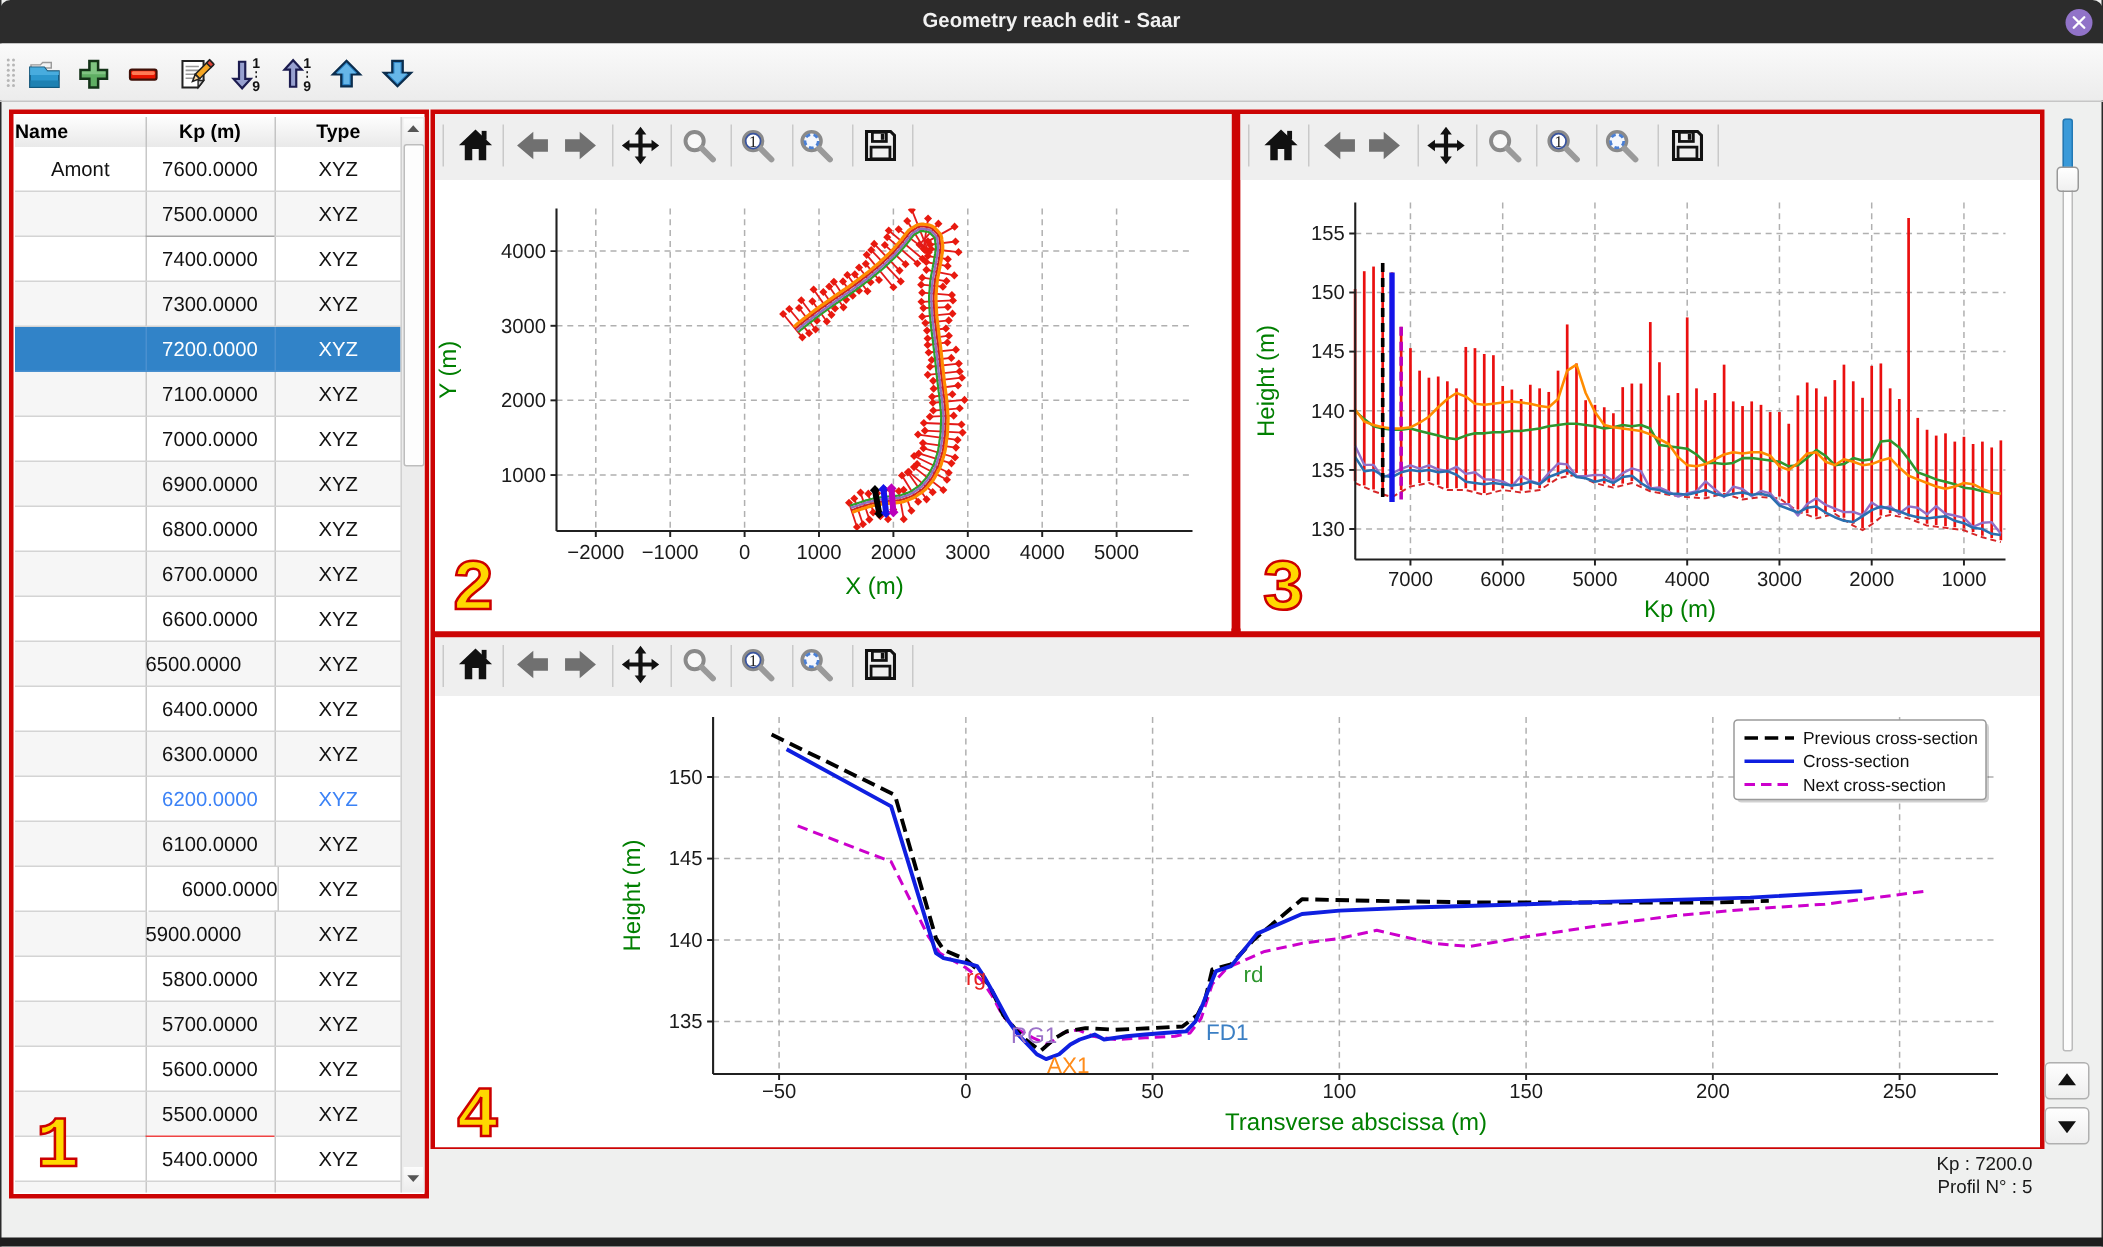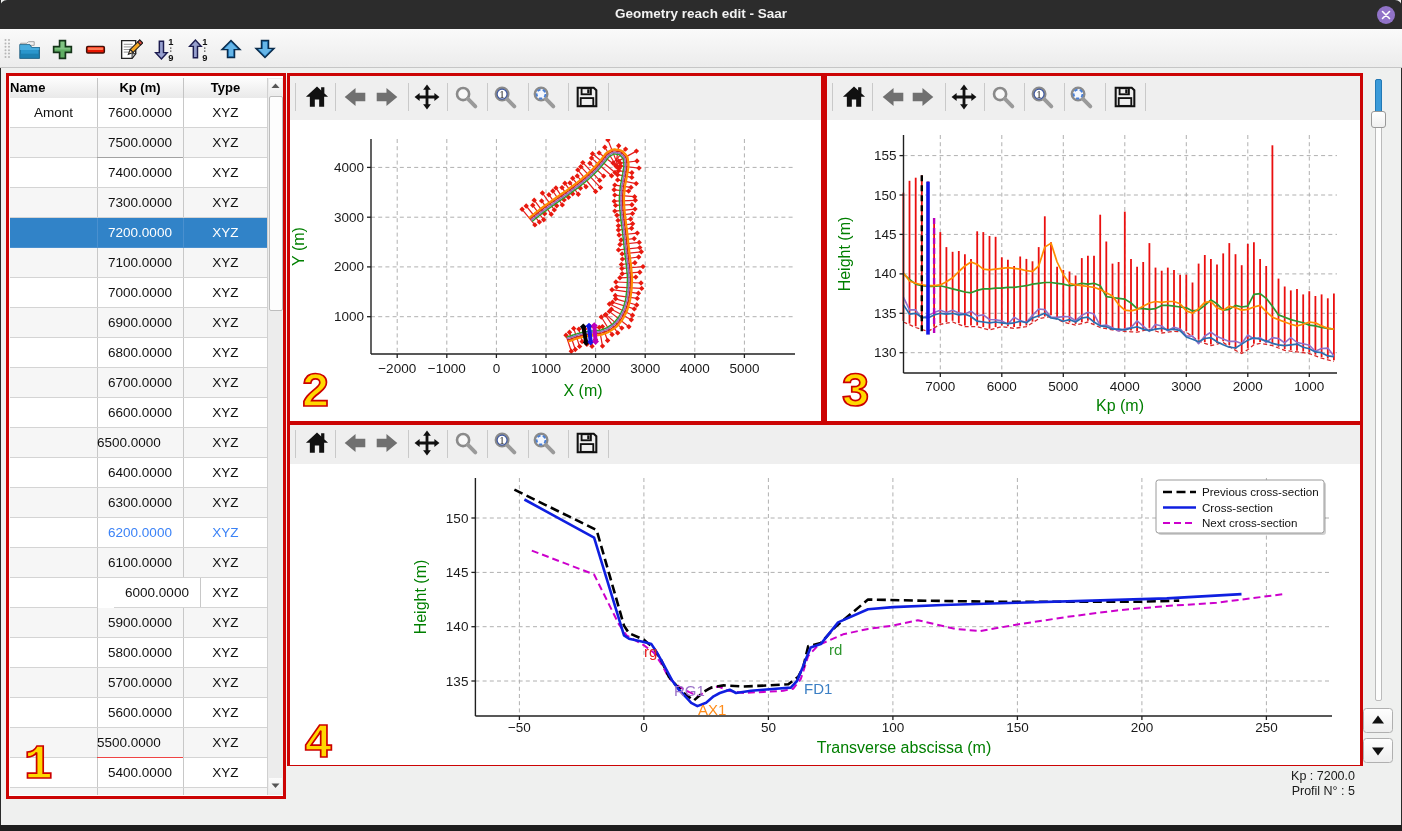--- a/index.html
+++ b/index.html
@@ -746,46 +746,46 @@
       <div style="position:absolute;left:87px;top:0;width:86px;height:29px;border-right:1px solid #c8c8c8;border-bottom:1px solid #d4d4d4;text-align:center;line-height:29px">6200.0000</div>
       <div style="position:absolute;left:173px;top:0;width:85px;height:29px;border-bottom:1px solid #d4d4d4;text-align:center;line-height:29px">XYZ</div>
     </div>
     <div style="position:absolute;left:0;top:450px;width:258px;height:30px;background:#f6f6f6;color:#111111;font-size:13.5px">
       <div style="position:absolute;left:0;top:0;width:87px;height:29px;border-right:1px solid #c8c8c8;border-bottom:1px solid #d4d4d4;text-align:center;line-height:29px"></div>
       <div style="position:absolute;left:87px;top:0;width:86px;height:29px;border-right:1px solid #c8c8c8;border-bottom:1px solid #d4d4d4;text-align:center;line-height:29px">6100.0000</div>
       <div style="position:absolute;left:173px;top:0;width:85px;height:29px;border-bottom:1px solid #d4d4d4;text-align:center;line-height:29px">XYZ</div>
     </div>
     <div style="position:absolute;left:0;top:480px;width:258px;height:30px;background:#ffffff;color:#111111;font-size:13.5px">
       <div style="position:absolute;left:0;top:0;width:87px;height:29px;border-right:1px solid #c8c8c8;border-bottom:1px solid #d4d4d4;text-align:center;line-height:29px"></div>
-      <div style="position:absolute;left:104px;top:0;width:86px;height:29px;border-right:1px solid #c8c8c8;border-bottom:1px solid #d4d4d4;text-align:center;line-height:29px">6000.0000</div>
+      <div style="position:absolute;left:89px;top:0;width:86px;height:29px;border-right:1px solid #c8c8c8;border-bottom:1px solid #d4d4d4;text-align:right;line-height:29px">6000.0000</div>
       <div style="position:absolute;left:173px;top:0;width:85px;height:29px;border-bottom:1px solid #d4d4d4;text-align:center;line-height:29px">XYZ</div>
     </div>
     <div style="position:absolute;left:0;top:510px;width:258px;height:30px;background:#f6f6f6;color:#111111;font-size:13.5px">
       <div style="position:absolute;left:0;top:0;width:87px;height:29px;border-right:1px solid #c8c8c8;border-bottom:1px solid #d4d4d4;text-align:center;line-height:29px"></div>
-      <div style="position:absolute;left:87px;top:0;width:86px;height:29px;border-right:1px solid #c8c8c8;border-bottom:1px solid #d4d4d4;text-align:center;line-height:29px">5900.0000</div>
+      <div style="position:absolute;left:87px;top:0;width:86px;height:29px;border-right:1px solid #c8c8c8;border-bottom:1px solid #d4d4d4;text-align:left;line-height:29px">5900.0000</div>
       <div style="position:absolute;left:173px;top:0;width:85px;height:29px;border-bottom:1px solid #d4d4d4;text-align:center;line-height:29px">XYZ</div>
     </div>
     <div style="position:absolute;left:0;top:540px;width:229px;height:30px;background:#ffffff;color:#111111;font-size:13.5px">
       <div style="position:absolute;left:0;top:0;width:87px;height:29px;border-right:1px solid #c8c8c8;border-bottom:1px solid #d4d4d4;text-align:center;line-height:29px"></div>
       <div style="position:absolute;left:87px;top:0;width:86px;height:29px;border-right:1px solid #c8c8c8;border-bottom:1px solid #d4d4d4;text-align:center;line-height:29px">5800.0000</div>
       <div style="position:absolute;left:173px;top:0;width:85px;height:29px;border-bottom:1px solid #d4d4d4;text-align:center;line-height:29px">XYZ</div>
     </div>
     <div style="position:absolute;left:0;top:570px;width:258px;height:30px;background:#f6f6f6;color:#111111;font-size:13.5px">
       <div style="position:absolute;left:0;top:0;width:87px;height:29px;border-right:1px solid #c8c8c8;border-bottom:1px solid #d4d4d4;text-align:center;line-height:29px"></div>
       <div style="position:absolute;left:87px;top:0;width:86px;height:29px;border-right:1px solid #c8c8c8;border-bottom:1px solid #d4d4d4;text-align:center;line-height:29px">5700.0000</div>
       <div style="position:absolute;left:173px;top:0;width:85px;height:29px;border-bottom:1px solid #d4d4d4;text-align:center;line-height:29px">XYZ</div>
     </div>
     <div style="position:absolute;left:0;top:600px;width:258px;height:30px;background:#ffffff;color:#111111;font-size:13.5px">
       <div style="position:absolute;left:0;top:0;width:87px;height:29px;border-right:1px solid #c8c8c8;border-bottom:1px solid #d4d4d4;text-align:center;line-height:29px"></div>
       <div style="position:absolute;left:87px;top:0;width:86px;height:29px;border-right:1px solid #c8c8c8;border-bottom:1px solid #d4d4d4;text-align:center;line-height:29px">5600.0000</div>
       <div style="position:absolute;left:173px;top:0;width:85px;height:29px;border-bottom:1px solid #d4d4d4;text-align:center;line-height:29px">XYZ</div>
     </div>
     <div style="position:absolute;left:0;top:630px;width:258px;height:30px;background:#f6f6f6;color:#111111;font-size:13.5px">
       <div style="position:absolute;left:0;top:0;width:87px;height:29px;border-right:1px solid #c8c8c8;border-bottom:1px solid #d4d4d4;text-align:center;line-height:29px"></div>
-      <div style="position:absolute;left:87px;top:0;width:86px;height:29px;border-right:1px solid #c8c8c8;border-bottom:1px solid #ef4444;text-align:left;line-height:29px">5500.0000</div>
+      <div style="position:absolute;left:87px;top:0;width:86px;height:29px;border-right:1px solid #c8c8c8;border-bottom:1px solid #ef4444;text-align:center;line-height:29px">5500.0000</div>
       <div style="position:absolute;left:173px;top:0;width:85px;height:29px;border-bottom:1px solid #d4d4d4;text-align:center;line-height:29px">XYZ</div>
     </div>
     <div style="position:absolute;left:0;top:660px;width:258px;height:30px;background:#ffffff;color:#111111;font-size:13.5px">
       <div style="position:absolute;left:0;top:0;width:87px;height:29px;border-right:1px solid #c8c8c8;border-bottom:1px solid #d4d4d4;text-align:center;line-height:29px"></div>
       <div style="position:absolute;left:87px;top:0;width:86px;height:29px;border-right:1px solid #c8c8c8;border-bottom:1px solid #d4d4d4;text-align:center;line-height:29px">5400.0000</div>
       <div style="position:absolute;left:173px;top:0;width:85px;height:29px;border-bottom:1px solid #d4d4d4;text-align:center;line-height:29px">XYZ</div>
     </div>
     <div style="position:absolute;left:0;top:690px;width:258px;height:30px;background:#f6f6f6;color:#111111;font-size:13.5px">
       <div style="position:absolute;left:0;top:0;width:87px;height:29px;border-right:1px solid #c8c8c8;border-bottom:1px solid #d4d4d4;text-align:center;line-height:29px"></div>
       <div style="position:absolute;left:87px;top:0;width:86px;height:29px;border-right:1px solid #c8c8c8;border-bottom:1px solid #d4d4d4;text-align:center;line-height:29px">5300.0000</div>

